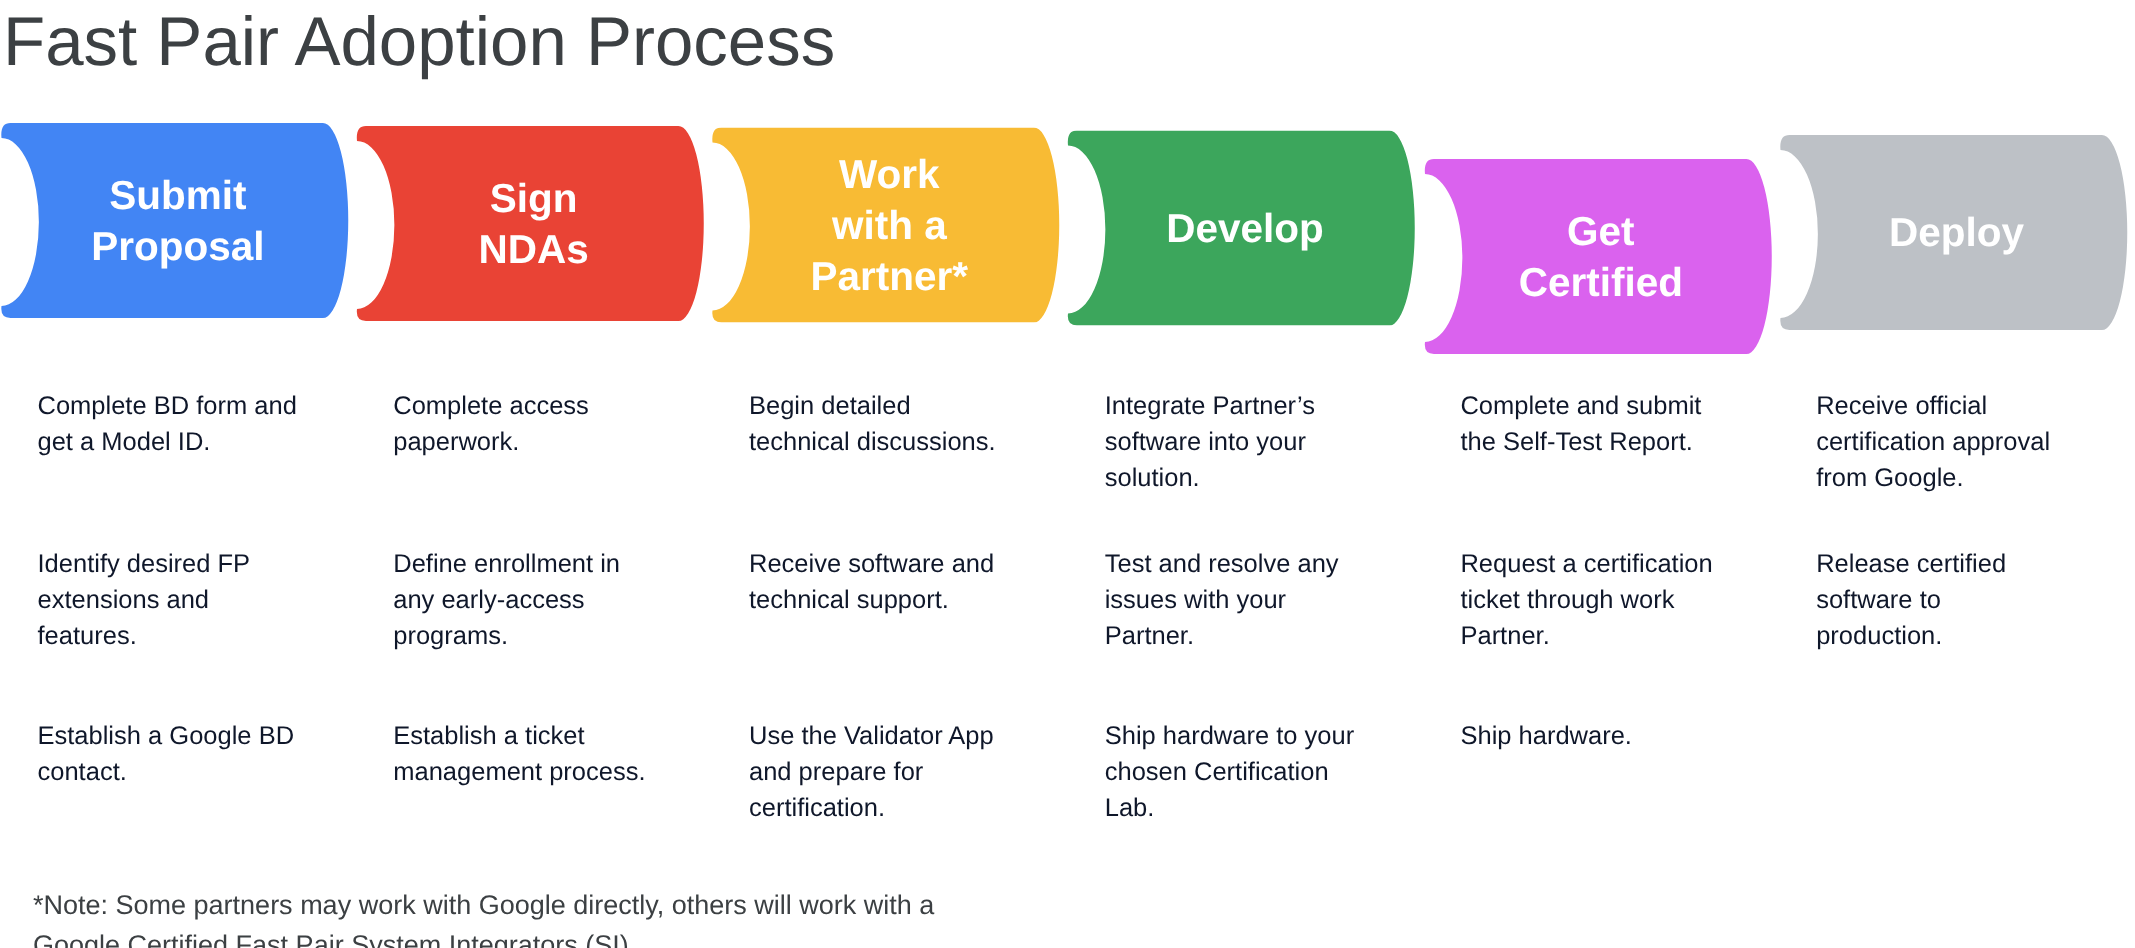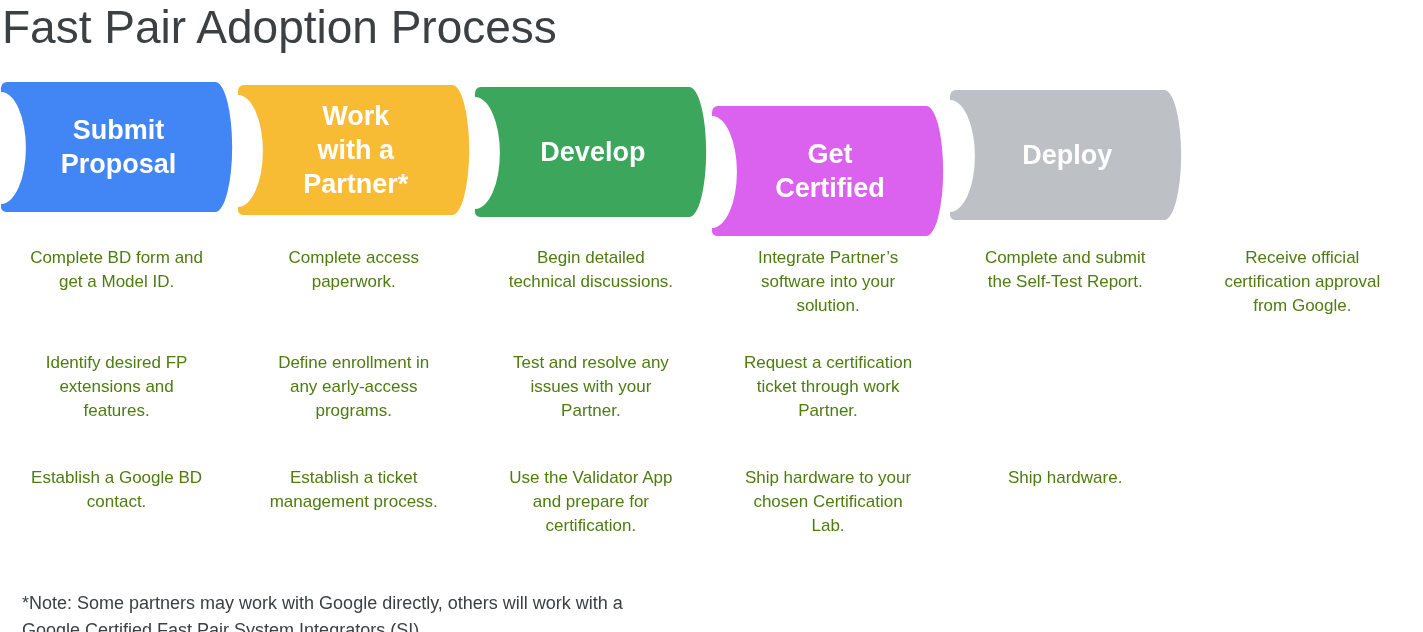--- a/index.html
+++ b/index.html
@@ -18,21 +18,21 @@
     position:absolute; inset:0; display:flex; align-items:center; justify-content:center;
     text-align:center; white-space:pre-line; color:#ffffff;
     font-size:27px; font-weight:bold; line-height:34px;
   }
   .drow { position:absolute; left:0; width:1423px; display:flex; }
   .drow1 { top:246px; }
   .drow2 { top:351px; }
   .drow3 { top:466px; }
   .dcell { flex:0 0 237.16px; width:237.16px; box-sizing:border-box; padding:0 16px 0 12px; }
   .step {
-    margin:0; font-size:17px; line-height:24px; color:#4d7c0f; white-space:pre-line;text-align:center;
+    margin:13px; font-size:17px; line-height:24px; color:#0f172a; white-space:pre-line;
   }
   .note {
     position:absolute; left:10px; top:578px; margin:12px;
     font-size:18px; line-height:27px; color:#3C4043; white-space:pre-line;
   }
 </style>
 </head>
 <body>
 
 <div class="page">
@@ -42,20 +42,27 @@
   <div class="stages">
 
     <div class="stage" style="margin-top:0px">
       <svg viewBox="0 0 238 130" preserveAspectRatio="none">
         <path d="M 7 0 L 216 0 A 17 65 0 0 1 216 130 L 7 130 Q 0 130 1 122 A 25 56 0 0 0 1 10 Q 0 0 7 0 Z" fill="#4285F4"></path>
       </svg>
       <div class="stage-label">Submit
 Proposal</div>
     </div>
 
+    <div class="stage" style="margin-top:1.5px">
+      <svg viewBox="0 0 238 130" preserveAspectRatio="none">
+        <path d="M 7 0 L 216 0 A 17 65 0 0 1 216 130 L 7 130 Q 0 130 1 122 A 25 56 0 0 0 1 10 Q 0 0 7 0 Z" fill="#E94335"></path>
+      </svg>
+      <div class="stage-label">Sign
+NDAs</div>
+    </div>
 
     <div class="stage" style="margin-top:3px">
       <svg viewBox="0 0 238 130" preserveAspectRatio="none">
         <path d="M 7 0 L 216 0 A 17 65 0 0 1 216 130 L 7 130 Q 0 130 1 122 A 25 56 0 0 0 1 10 Q 0 0 7 0 Z" fill="#F8BB34"></path>
       </svg>
       <div class="stage-label">Work
 with a
 Partner*</div>
     </div>
 
@@ -117,28 +124,37 @@
         <p class="step">Identify desired FP
 extensions and
 features.</p>
       </div>
     <div class="dcell">
         <p class="step">Define enrollment in
 any early-access
 programs.</p>
       </div>
     <div class="dcell">
+        <p class="step">Receive software and
+technical support.</p>
+      </div>
+    <div class="dcell">
         <p class="step">Test and resolve any
 issues with your
 Partner.</p>
       </div>
     <div class="dcell">
         <p class="step">Request a certification
 ticket through work
 Partner.</p>
+      </div>
+    <div class="dcell">
+        <p class="step">Release certified
+software to
+production.</p>
       </div>
   </div>
 
   <div class="drow drow3">
     <div class="dcell">
         <p class="step">Establish a Google BD
 contact.</p>
       </div>
     <div class="dcell">
         <p class="step">Establish a ticket

